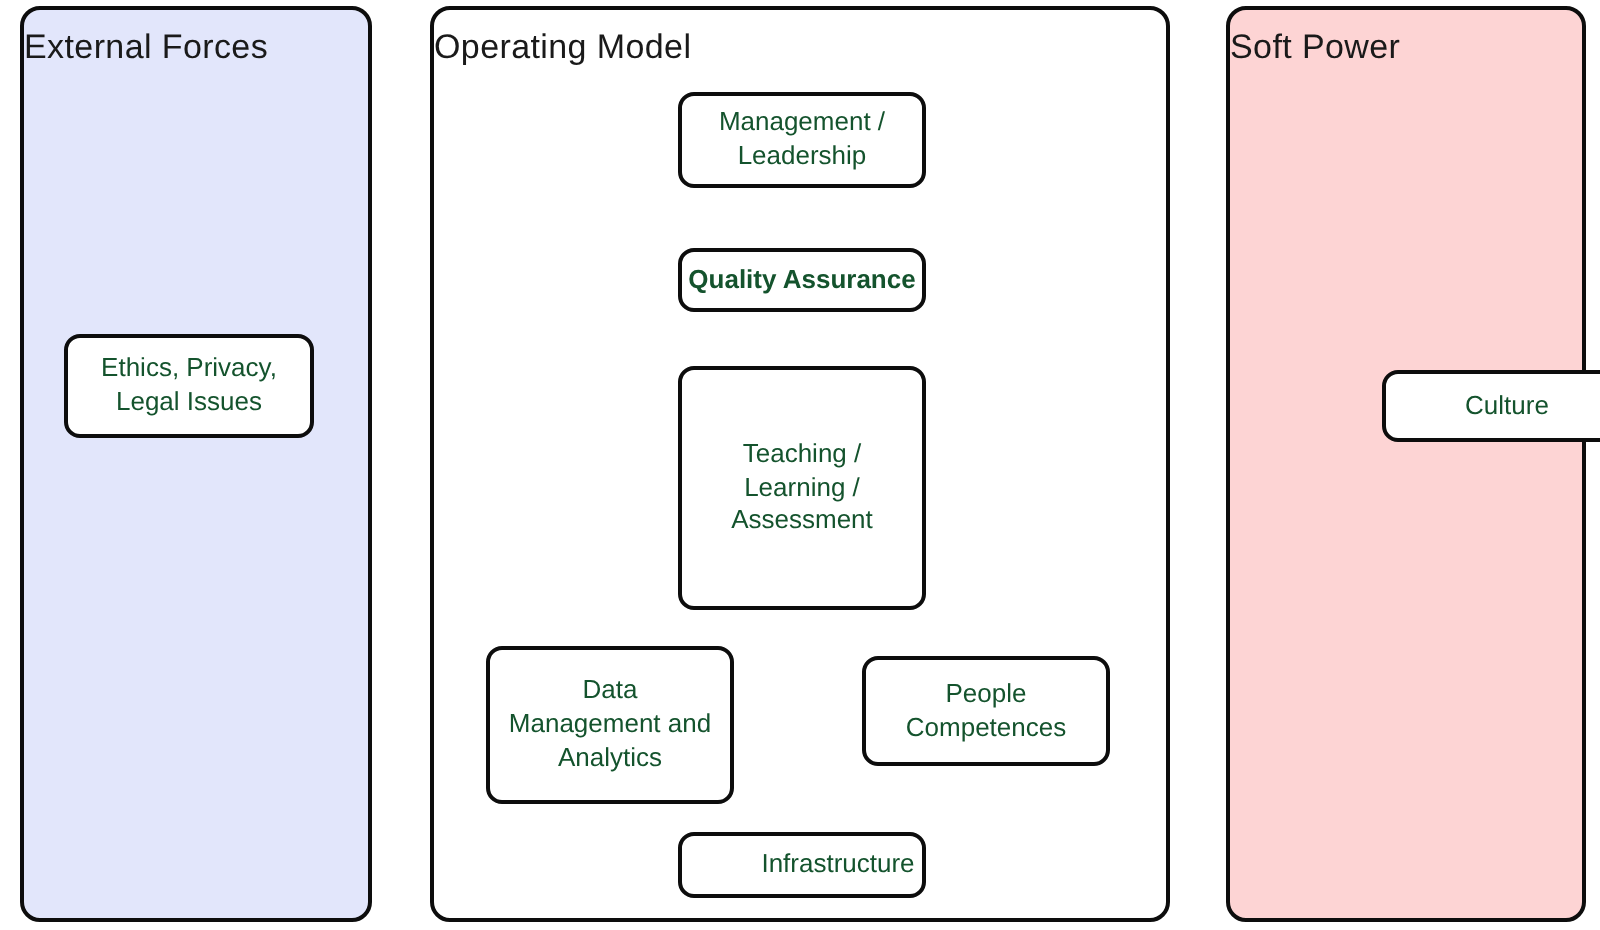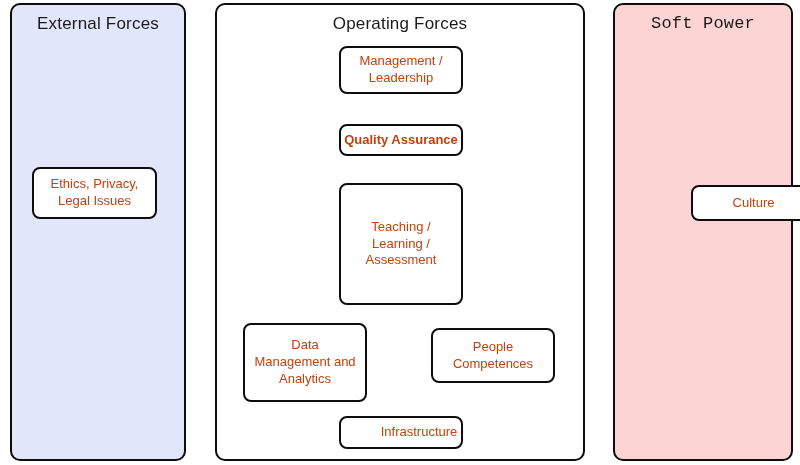--- a/index.html
+++ b/index.html
@@ -16,44 +16,44 @@
     position: absolute;
     border: 2.5px solid #0d0d0d;
     border-radius: 10px;
     box-sizing: border-box;
   }
   .panel-title {
     position: absolute;
     top: 9px;
     left: 0;
     width: 100%;
-    text-align: center;
+    text-align: left;
     font-size: 17px;
     letter-spacing: 0.2px;
     color: #1a1a1a;
   }
   .node {
     position: absolute;
     background: #ffffff;
     border: 2px solid #0d0d0d;
     border-radius: 8px;
     box-sizing: border-box;
     display: flex;
     align-items: center;
     justify-content: center;
     text-align: center;
     font-size: 13px;
     line-height: 1.3;
     white-space: pre-line;
-    color: #c2410c;
+    color: #14532d;
   }
   
   #panel-external { left: 10px;  top: 3px; width: 176px; height: 458px; }
   #panel-operating{ left: 215px; top: 3px; width: 370px; height: 458px; }
-  #panel-soft     { left: 613px; top: 3px; width: 180px; height: 458px; font-family: Liberation Mono, monospace; }
+  #panel-soft     { left: 613px; top: 3px; width: 180px; height: 458px; }
   
   #box-ethics   { left: 32px;  top: 167px; width: 125px; height: 52px;  }
   #box-mgmt     { left: 339px; top: 46px;  width: 124px; height: 48px;  }
   #box-qa       { left: 339px; top: 124px; width: 124px; height: 32px; font-weight: bold;  }
   #box-tla      { left: 339px; top: 183px; width: 124px; height: 122px; }
   #box-dma      { left: 243px; top: 323px; width: 124px; height: 79px;  }
   #box-people   { left: 431px; top: 328px; width: 124px; height: 55px;  }
   #box-infra    { left: 339px; top: 416px; width: 124px; height: 33px; padding-left: 36px;  }
   #box-culture  { left: 643px; top: 185px; width: 125px; height: 36px; margin-left: 48px;  }
 </style>
@@ -62,21 +62,21 @@
 
 <div id="canvas">
 
   <div class="panel" id="panel-external" style="background: rgb(226, 230, 251);">
     <div class="panel-title">External Forces</div>
   </div>
   <div class="node" id="box-ethics">Ethics, Privacy,
 Legal Issues</div>
 
   <div class="panel" id="panel-operating" style="background: rgb(255, 255, 255);">
-    <div class="panel-title">Operating Forces</div>
+    <div class="panel-title">Operating Model</div>
   </div>
   <div class="node" id="box-mgmt">Management  /
 Leadership</div>
   <div class="node" id="box-qa">Quality Assurance</div>
   <div class="node" id="box-dma">Data
 Management and
 Analytics</div>
   <div class="node" id="box-tla">Teaching /
 Learning /
 Assessment</div>

